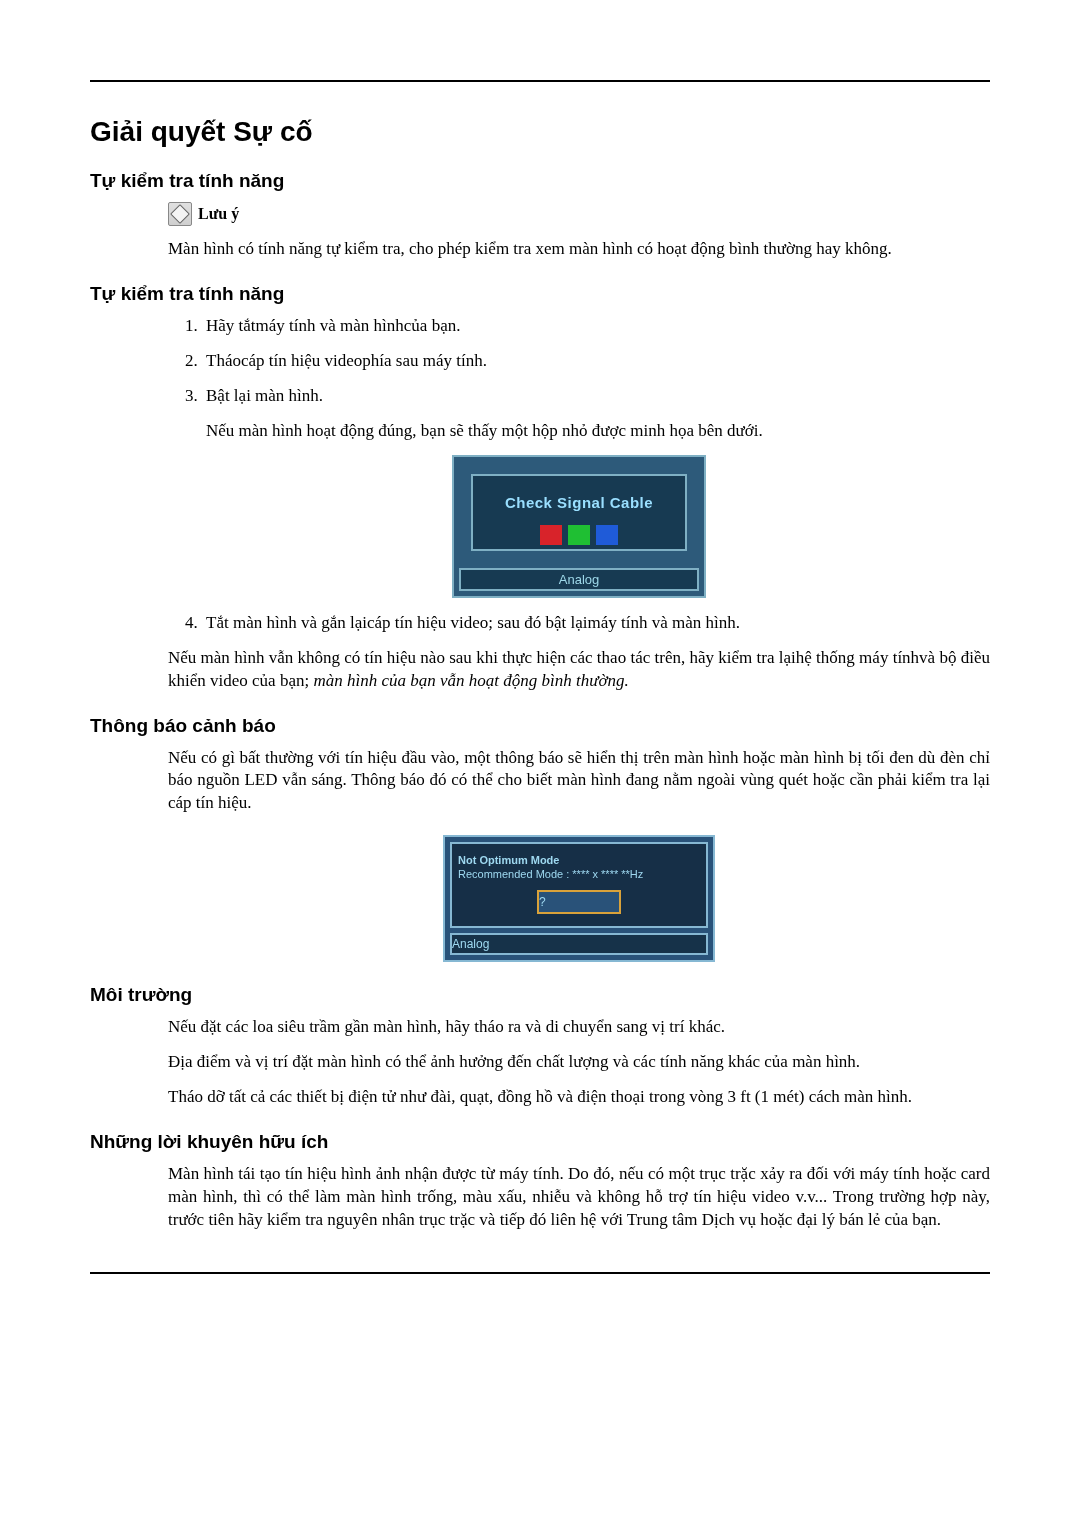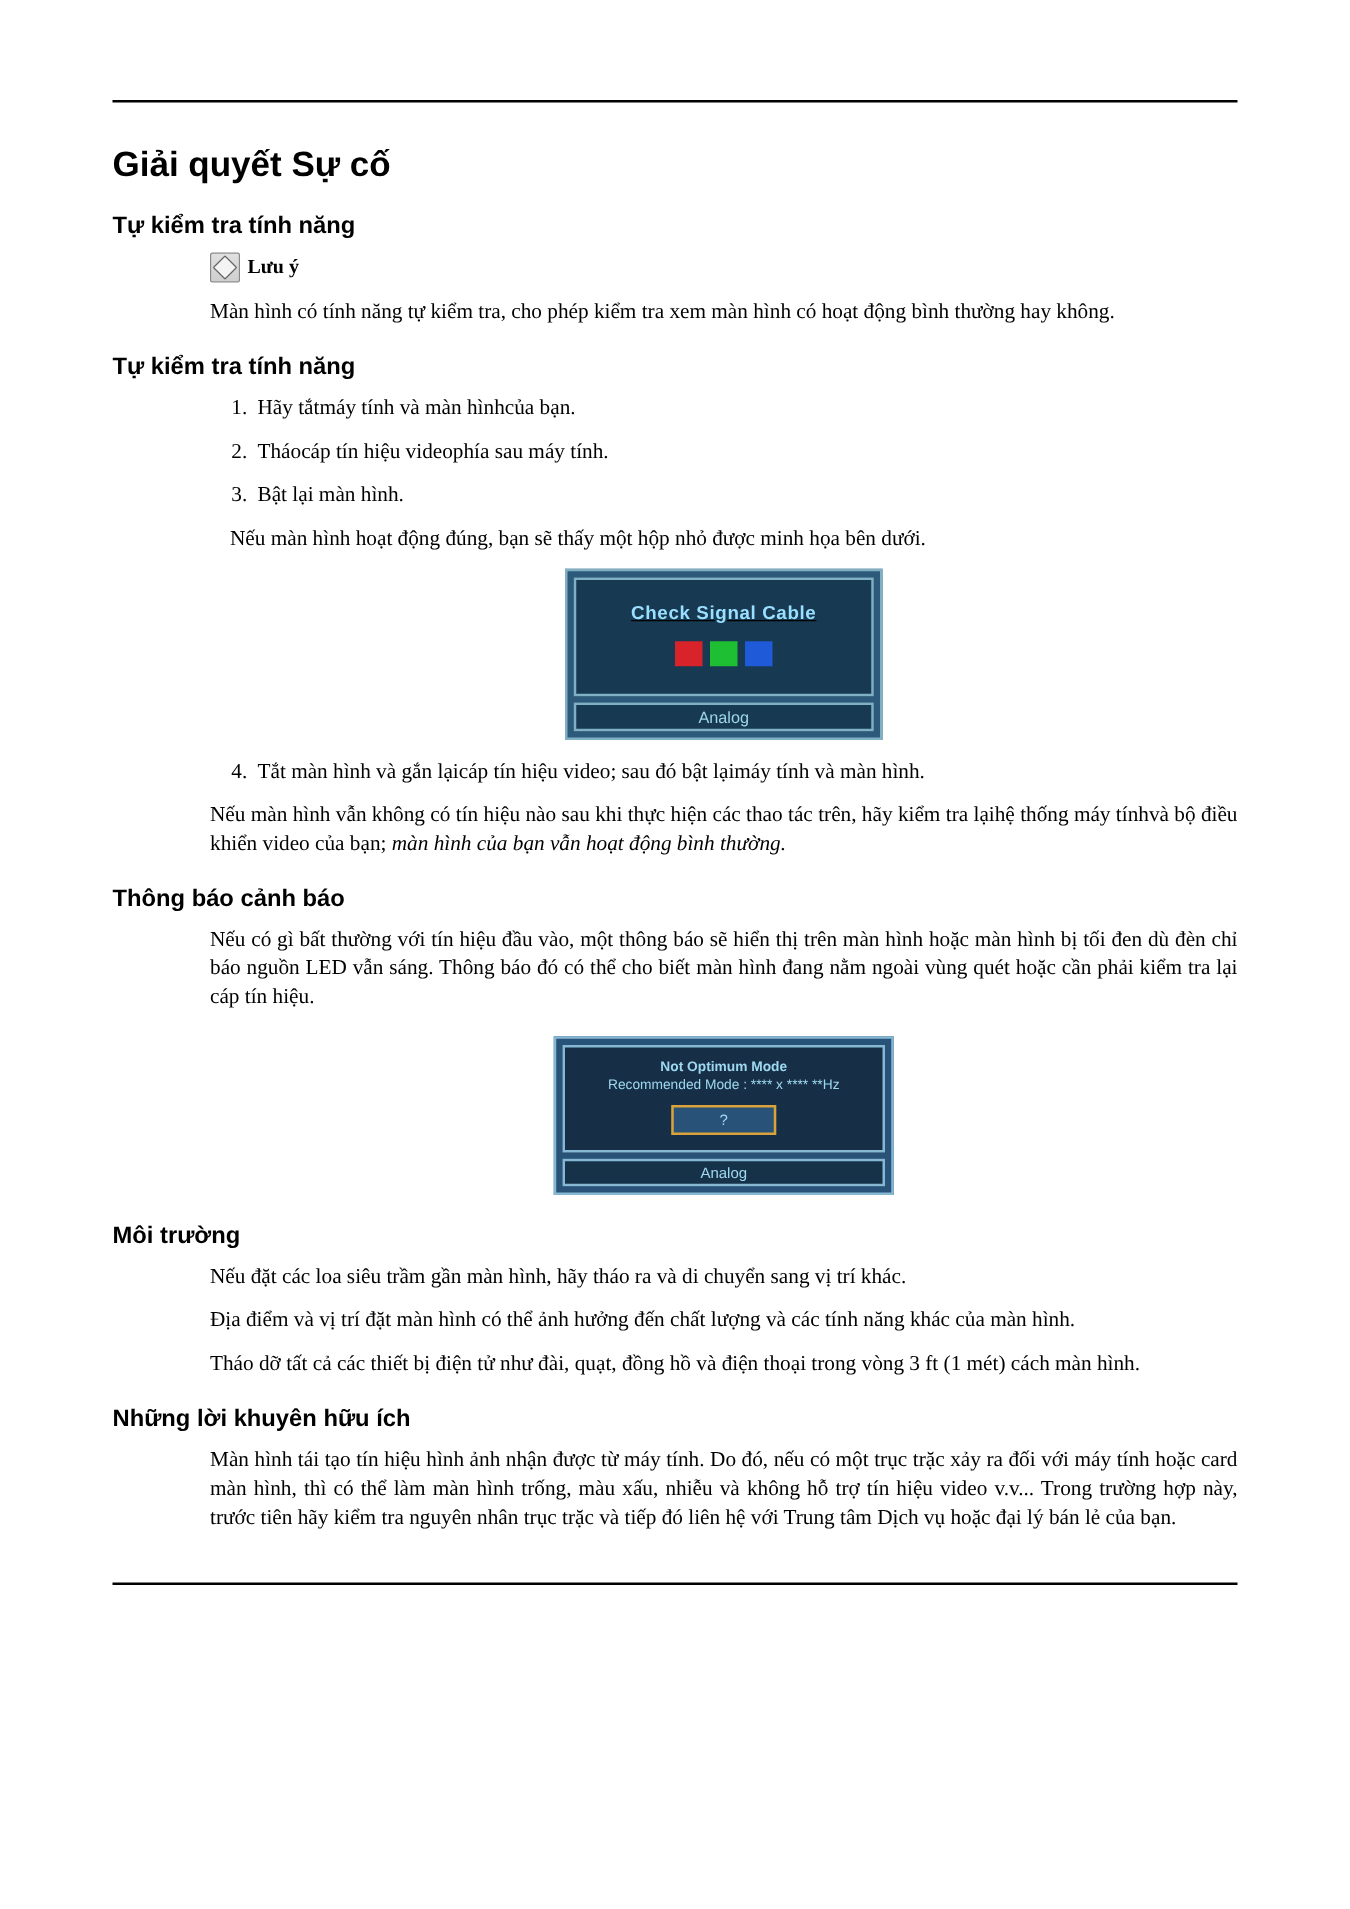--- a/index.html
+++ b/index.html
@@ -66,21 +66,21 @@
     font-weight: bold;
     font-size: 16px;
   }
   p {
     font-size: 17px;
     line-height: 1.35;
     margin: 0 0 12px 0;
     text-align: justify;
   }
   p.indent {
-    margin-left: 16px;
+    margin-left: 38px;
   }
   p .italic {
     font-style: italic;
   }
   ol {
     font-size: 17px;
     margin: 0 0 12px 0;
     padding-left: 34px;
   }
   ol li {
@@ -92,23 +92,22 @@
   .signal-box {
     width: 250px;
     margin: 10px auto 14px auto;
     background: #2d5a7a;
     border: 2px solid #7fb0c4;
     text-align: center;
   }
   .signal-box .panel {
     background: #173a52;
     border: 2px solid #7fb0c4;
-    margin: 5px;
-    padding: 18px 8px 22px 8px;
-    text-decoration: underline;
+    margin: 17px;
+    padding: 18px 8px 4px 8px;
   }
   .signal-box .title-text {
     color: #9adfff;
     font-family: Arial, sans-serif;
     font-size: 15px;
     font-weight: bold;
     letter-spacing: 0.5px;
     margin-bottom: 14px;
   }
   .signal-box .squares {
@@ -128,21 +127,20 @@
     font-family: Arial, sans-serif;
     font-size: 13px;
     padding: 2px 0;
   }
   
   .warn-box {
     width: 268px;
     margin: 20px auto 14px auto;
     background: #295279;
     border: 2px solid #86b8d3;
-    text-align: center;
   }
   .warn-box .panel {
     background: #162f47;
     border: 2px solid #86b8d3;
     margin: 5px;
     padding: 10px 6px 12px 6px;
   }
   .warn-box .line1, .warn-box .line2 {
     color: #9ed8f0;
     font-family: Arial, sans-serif;

